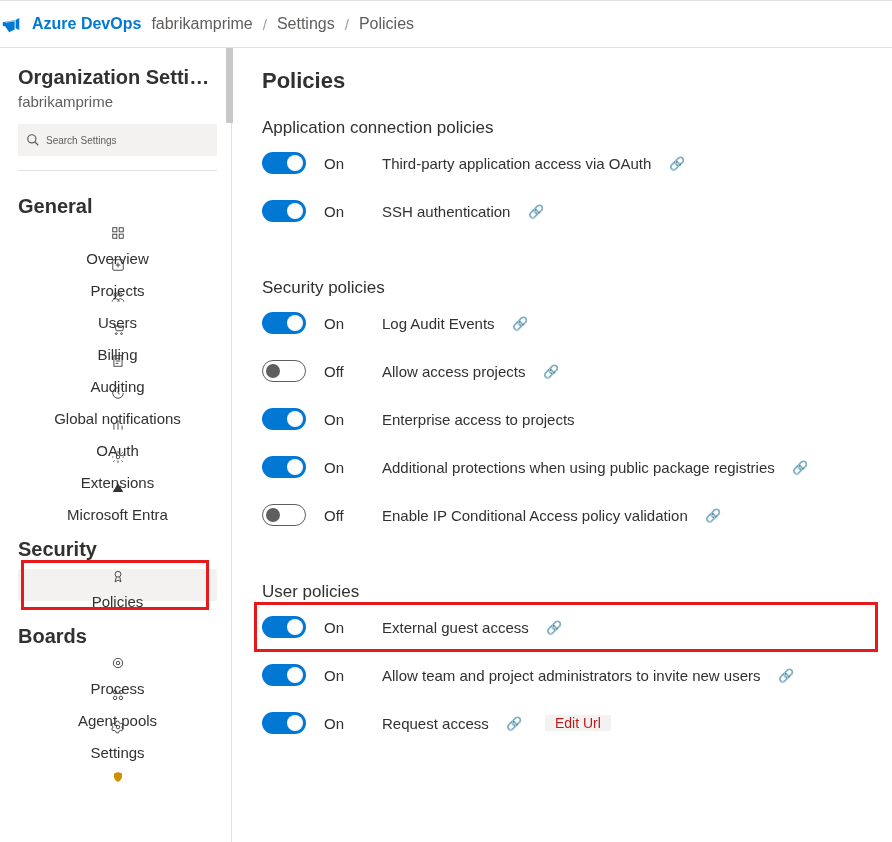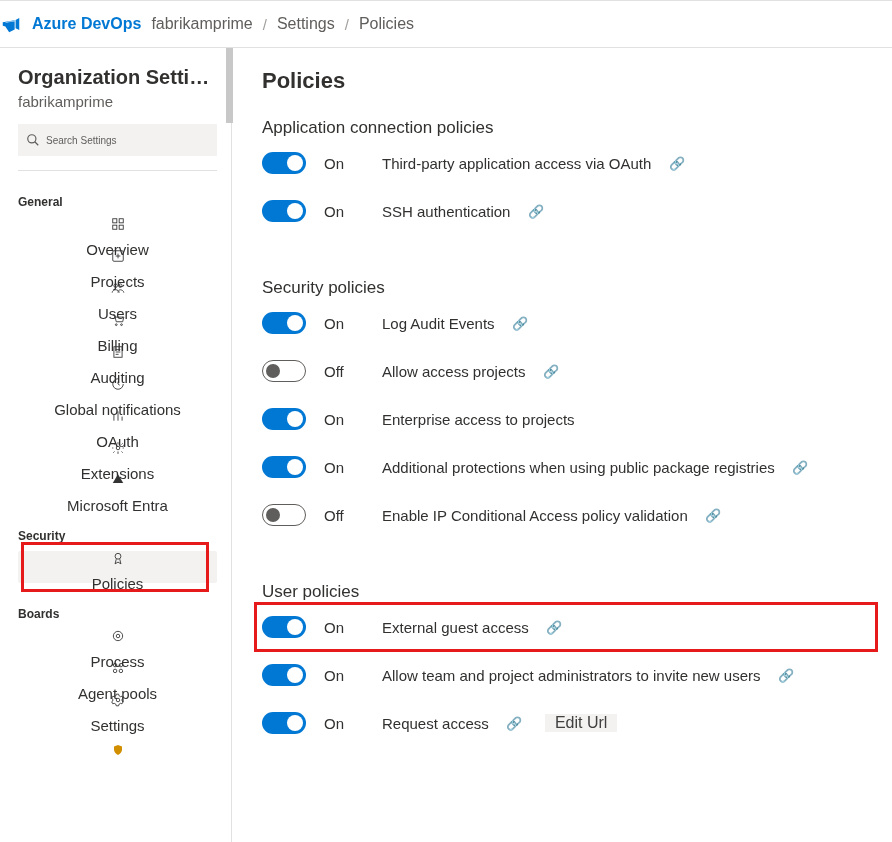--- a/index.html
+++ b/index.html
@@ -18,21 +18,21 @@
 
   .sidebar { width: 232px; border-right: 1px solid #e1e1e1; position: relative; display:flex; flex-direction:column; }
   .sidebar-inner { padding: 18px 14px 0 18px; overflow-y:auto; flex:1; }
   .scrollbar-fake { position:absolute; right:-3px; top:0; bottom:0; width:8px; }
   .scrollbar-thumb { position:absolute; top:0; width:7px; height:75px; background:#c8c8c8; border-radius:0; }
   .org-title { font-size: 20px; font-weight: 600; white-space: nowrap; overflow: hidden; text-overflow: ellipsis; }
   .org-sub { color: #605e5c; font-size: 15px; margin-top: 4px; }
   .search-box { margin-top: 14px; background:#f3f2f1; height:32px; display:flex; align-items:center; padding:0 8px; gap:6px; }
   .search-box input { border:none; background:transparent; outline:none; font-size:10px; width:100%; color:#333; }
   .search-box input::placeholder { color:#605e5c; }
-  .section-heading { font-weight:600; font-size:12px; margin-top:24px; margin-bottom:8px; }
+  .section-heading { font-weight:600; font-size:20px; margin-top:24px; margin-bottom:8px; }
   .side-item { display:flex; align-items:center; gap:10px; height:32px; font-size:15px; cursor:pointer; padding:0 4px; border-radius:2px; position:relative;flex-direction:column; }
   .side-item .icon { width:16px; display:flex; justify-content:center; color:#333; }
   .side-item.active { background:#f3f2f1; }
   .highlight-box { border:3px solid #e6191b; position:absolute; pointer-events:none; }
   .highlight-policies { left:3px; right:8px; top:-9px; bottom:-9px; }
   .side-badge { color:#d18f00; }
 
   .hr { height:1px; background:#e1e1e1; margin-top:14px; }
 
   .main { flex:1; padding: 20px 8px 20px 30px; overflow-y:auto; position:relative; }
@@ -41,21 +41,21 @@
   .sect-gap { height: 30px; }
 
   .policy-row { display:flex; align-items:center; gap:18px; margin-bottom:26px; }
   .toggle { width:44px; height:22px; border-radius:11px; background:#0078d4; position:relative; cursor:pointer; flex-shrink:0; }
   .toggle .knob { position:absolute; width:16px; height:16px; background:#fff; border-radius:50%; top:3px; right:3px; }
   .toggle.off { background:#fff; border:1px solid #605e5c; }
   .toggle.off .knob { background:#605e5c; left:3px; right:auto; width:14px; height:14px; top:3px; }
   .toggle-state { width:40px; font-size:15px; }
   .policy-label { font-size:15px; display:flex; align-items:center; gap:18px; }
   .link-icon { color:#0078d4; font-size:13px; }
-  .edit-btn { background:#f3f2f1; border:none; padding:0 10px; font-size:16px; cursor:pointer; color:#404040; margin-left:4px; }
+  .edit-btn { background:#f3f2f1; border:none; padding:0 10px; font-size:14px; cursor:pointer; color:#b91c1c; margin-left:4px; }
 
   .highlight-guest { left:-8px; right:6px; top:-14px; bottom:-14px; }
 
   svg { display:block; }
 </style>
 </head>
 <body>
 
 <div class="breadcrumb-bar">
   <span class="logo">

